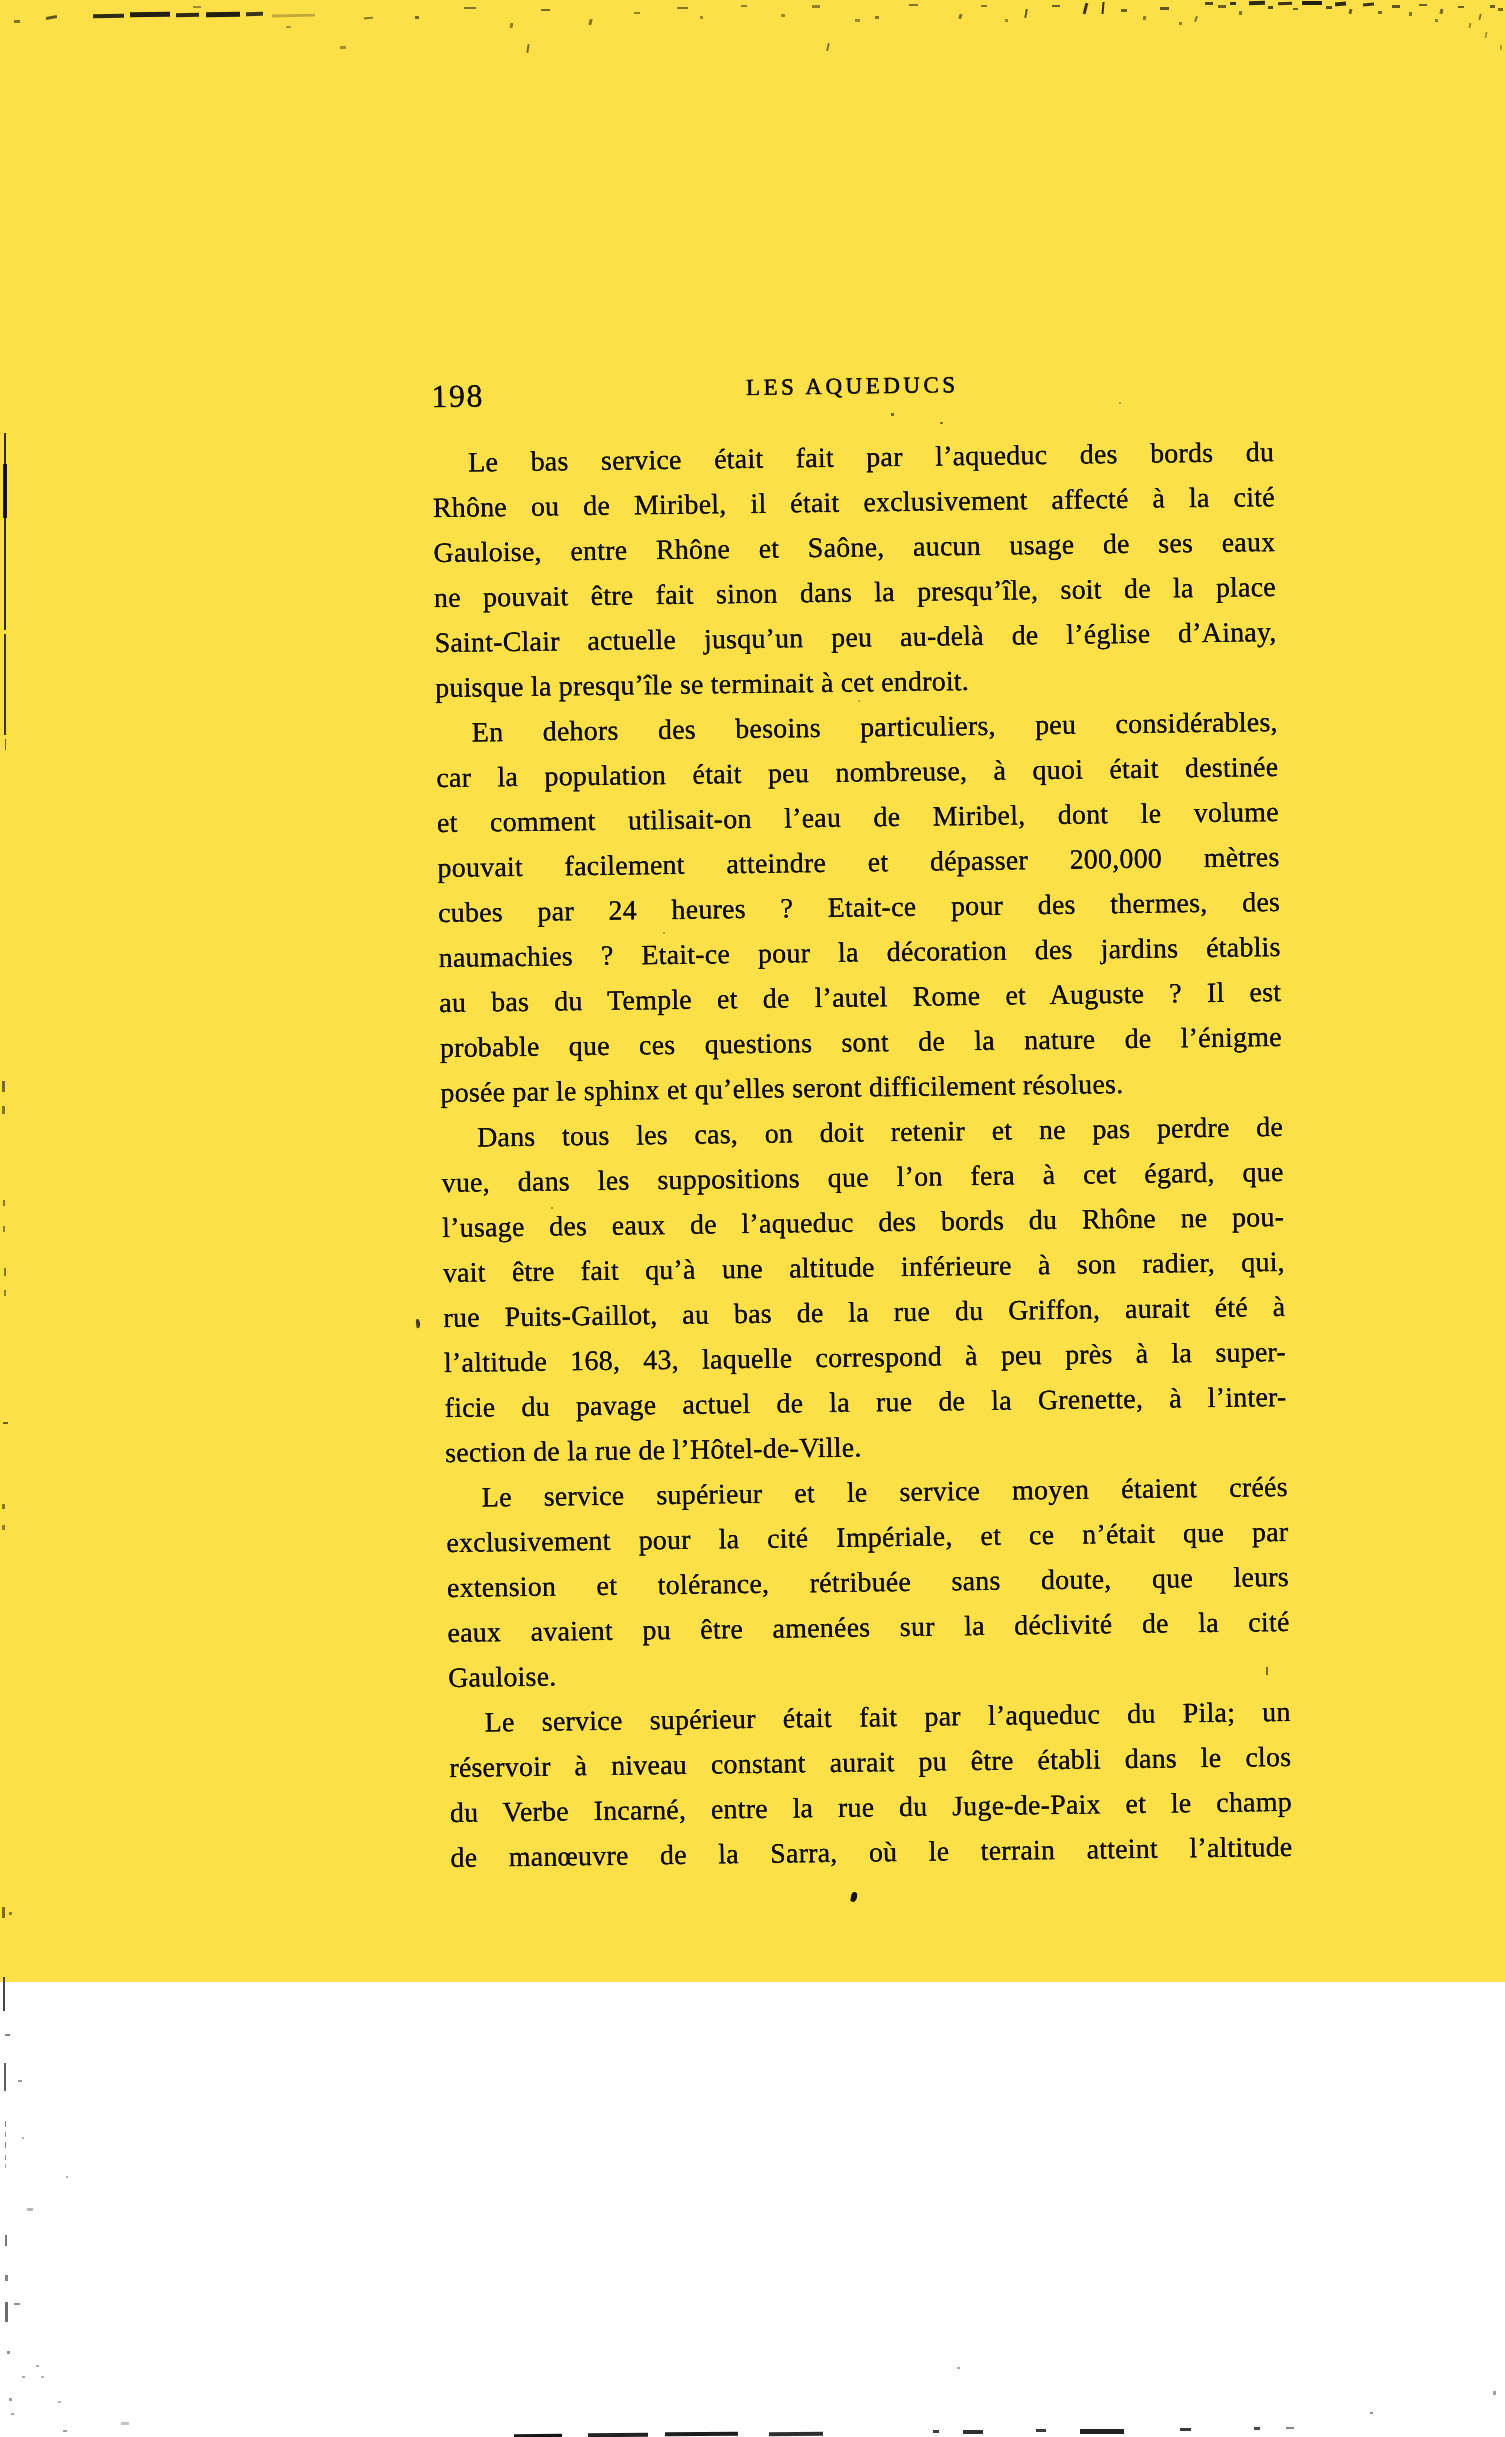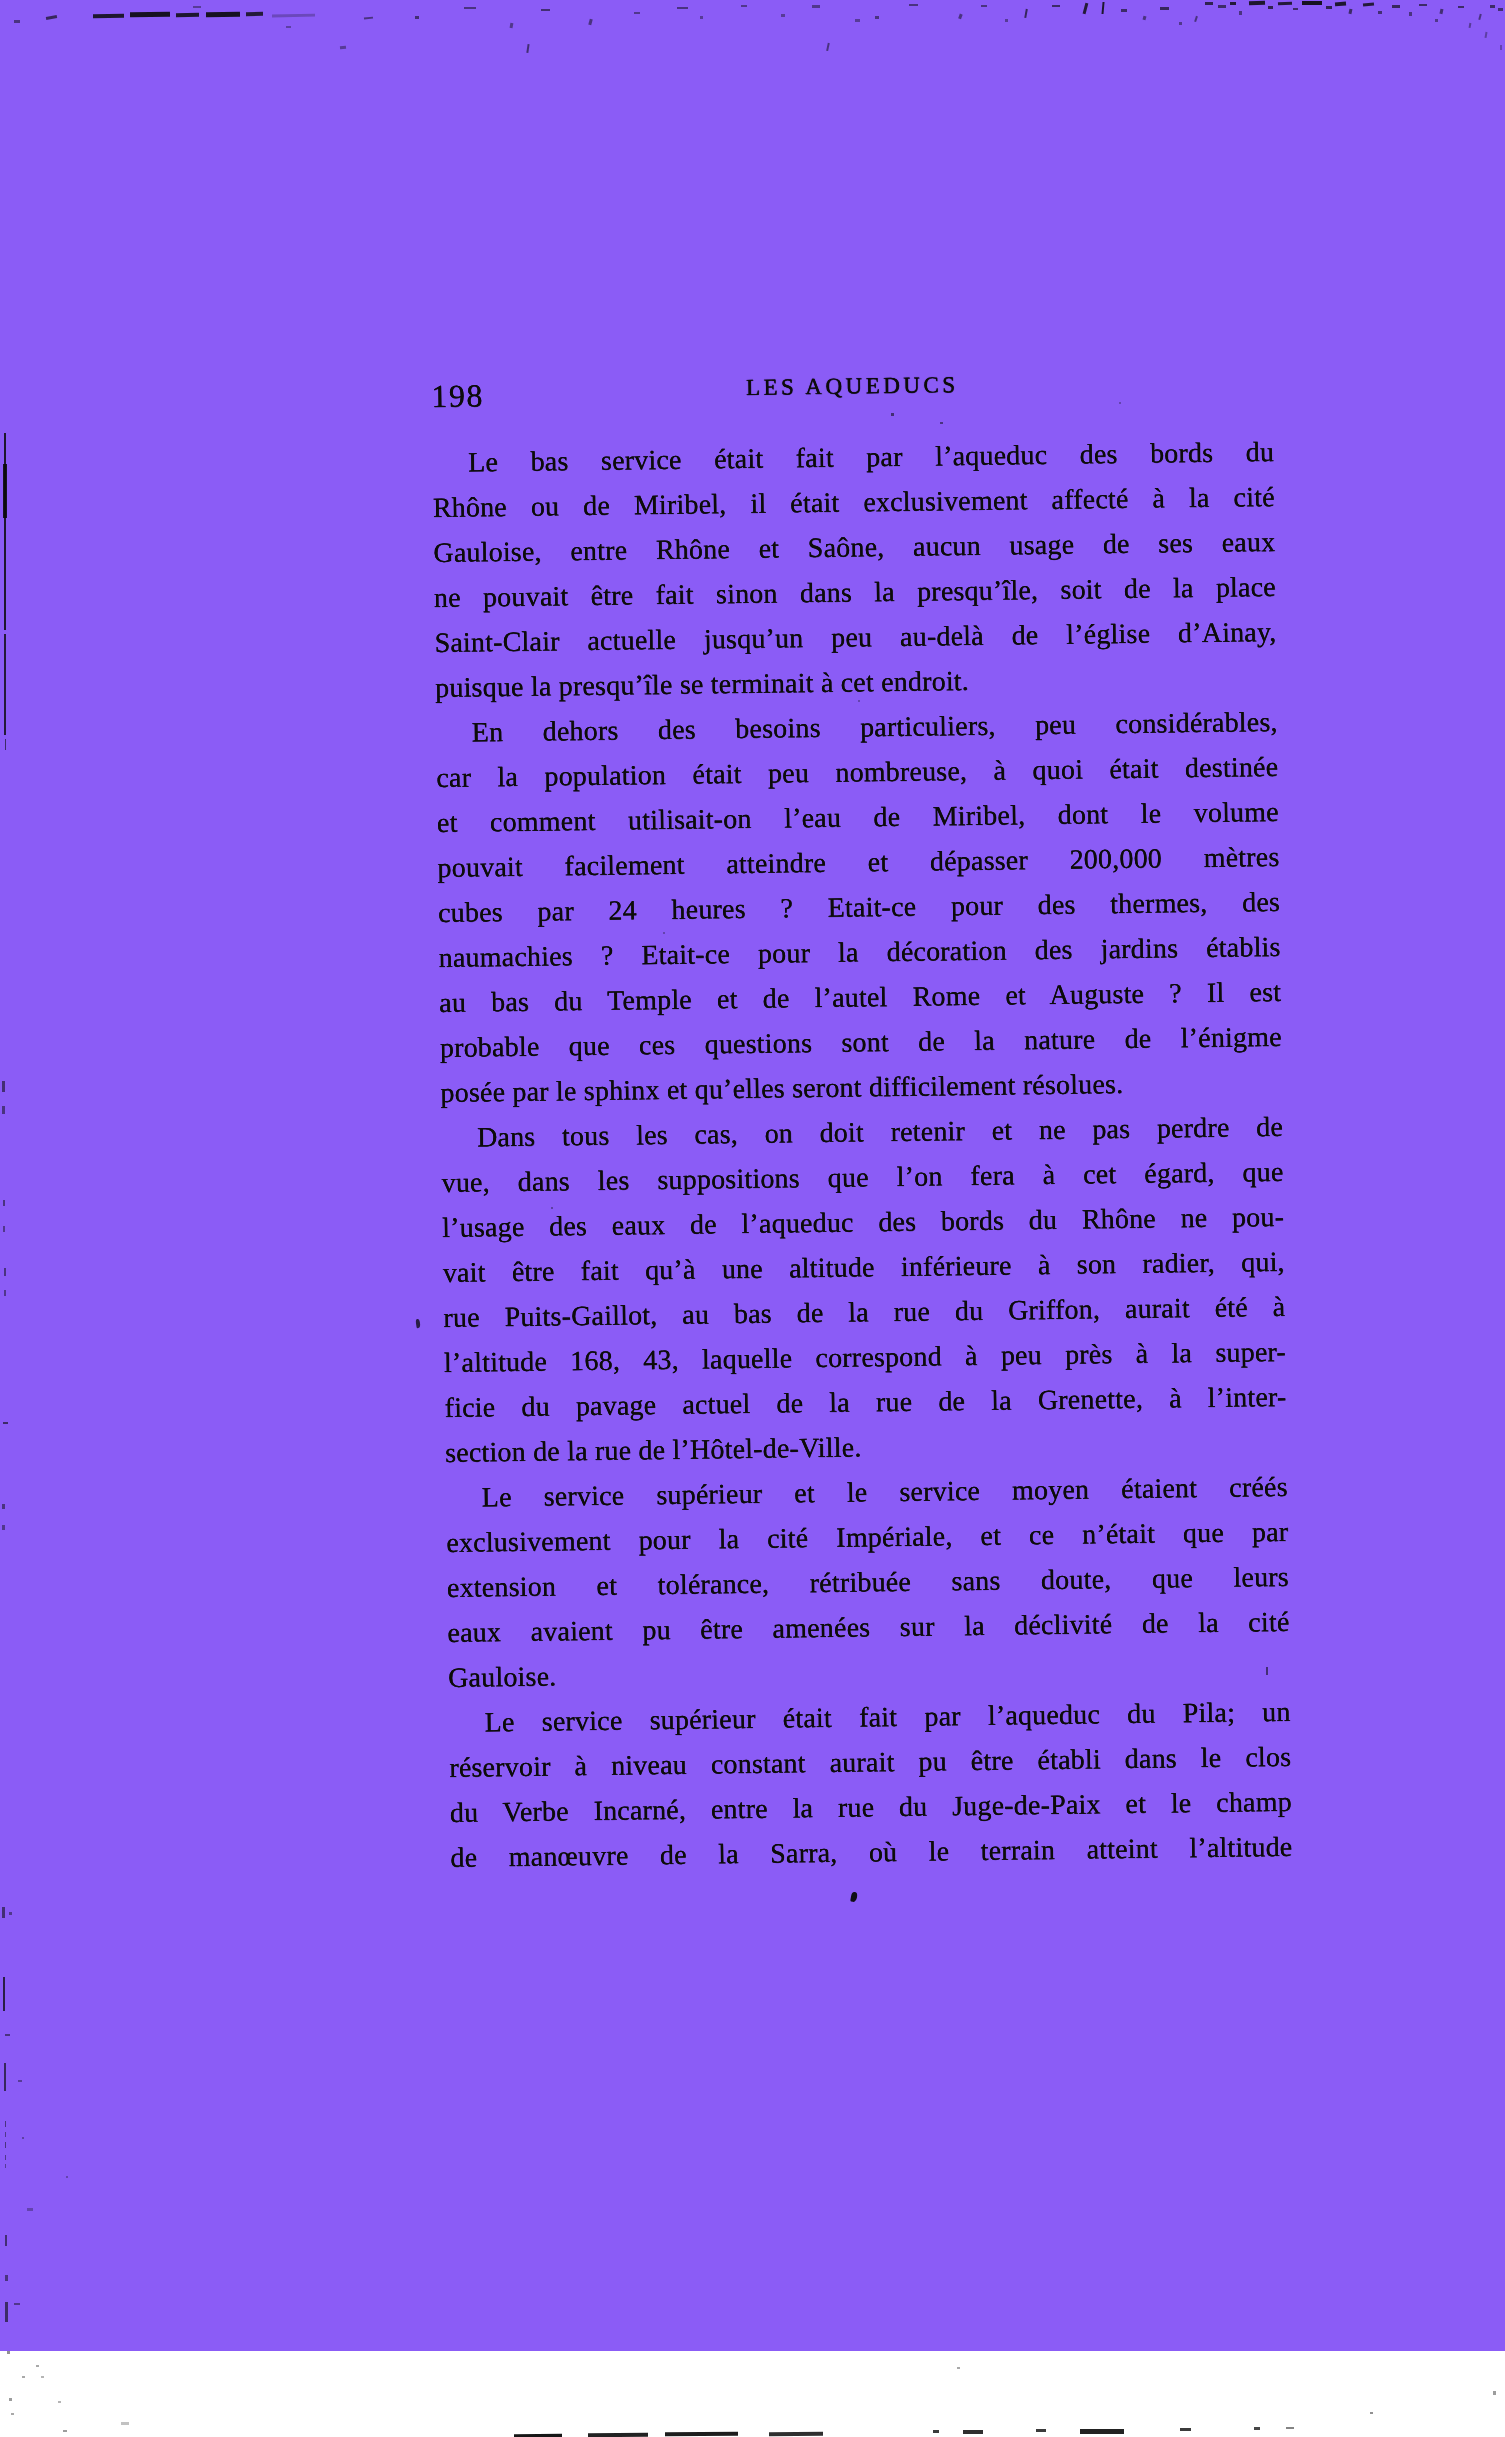--- a/index.html
+++ b/index.html
@@ -3,22 +3,22 @@
 <meta charset="utf-8">
 <style>
   html, body {
     margin: 0; padding: 0;
     background: #ffffff;
     width: 1506px; height: 2438px;
     overflow: hidden;
   }
   .page {
     position: relative;
-    width: 1506px; height: 2351px;
-    background: #8b5cf6;
+    width: 1506px; height: 1982px;
+    background: #fde047;
     font-family: "Liberation Serif", "DejaVu Serif", serif;
     color: #0d0c0a;
   }
   .content {
     position: absolute;
     left: 431px; top: 373px;
     width: 842px;
     transform: rotate(-0.75deg);
     transform-origin: 0 0;
   }

